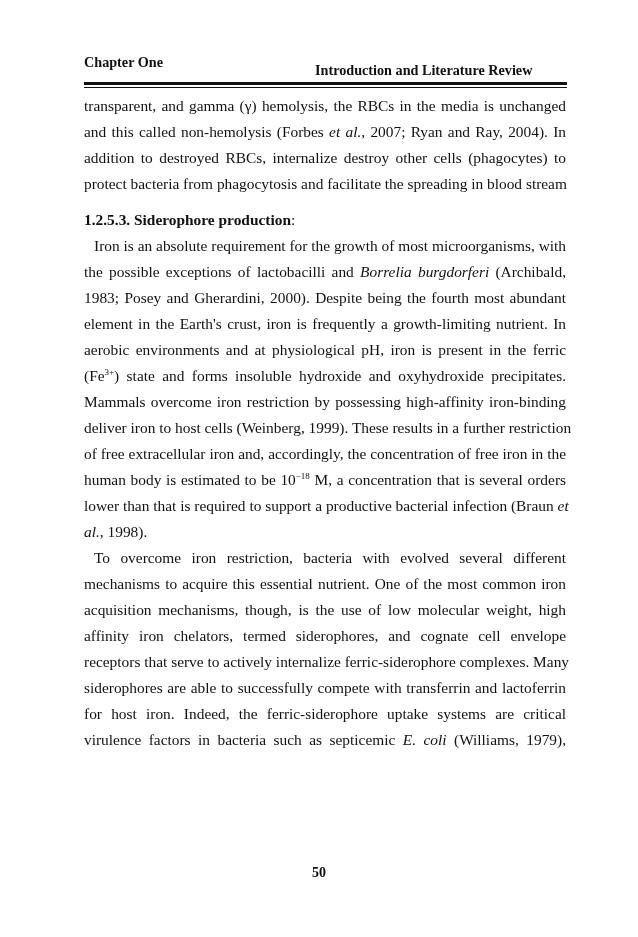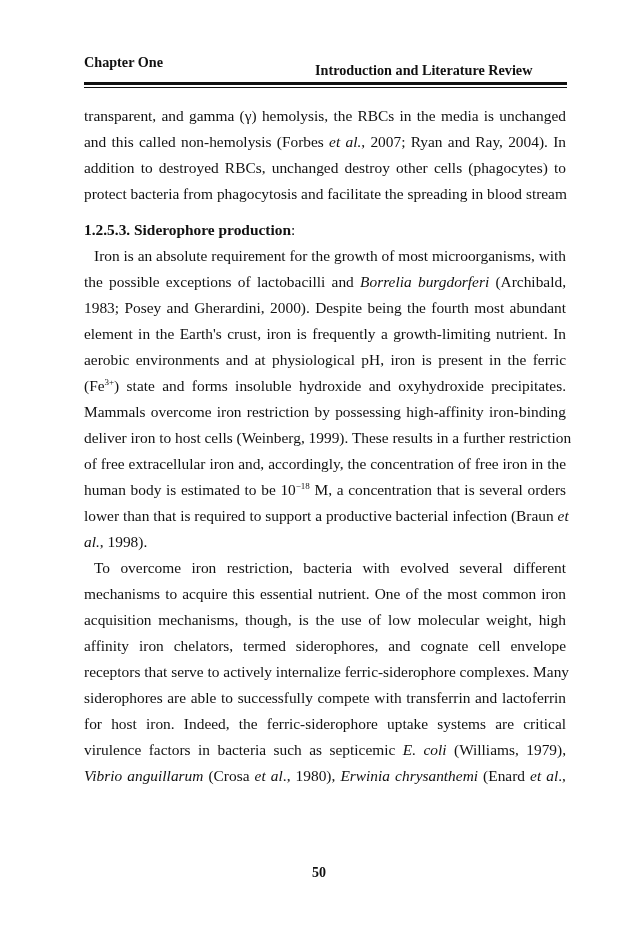--- a/index.html
+++ b/index.html
@@ -5,21 +5,21 @@
   html, body { margin: 0; padding: 0; background: #ffffff; }
   body { width: 638px; height: 937px; position: relative; overflow: hidden;
          font-family: "Liberation Serif", serif; color: #111; }
   .page { position: absolute; left: 0; top: 0; width: 638px; height: 752px; background: #fff; }
   .header { position: absolute; left: 84px; top: 54px; width: 483px; height: 20px;
             font-weight: bold; font-size: 14.2px; }
   .header .left { position: absolute; left: 0; top: 0; }
   .header .right { position: absolute; left: 231px; top: 8px; }
   .rule-thick { position: absolute; left: 84px; top: 82px; width: 483px; height: 3px; background: #111; }
   .rule-thin { position: absolute; left: 84px; top: 87px; width: 483px; height: 1px; background: #111; }
-  .body { position: absolute; left: 84px; top: 103px; width: 482px; font-size: 15.4px; line-height: 26px; }
+  .body { position: absolute; left: 84px; top: 93px; width: 482px; font-size: 15.4px; line-height: 26px; }
   .line { display: block; height: 26px; white-space: nowrap; text-align: justify; text-align-last: justify; }
   .line.last { text-align-last: left; }
   .line.indent { padding-left: 10px; }
   .heading { font-weight: bold; }
   .gap { height: 10px; }
   .footer { position: absolute; left: 0; width: 638px; top: 865px; text-align: center;
             font-weight: bold; font-size: 14px; }
   sup { font-size: 9px; vertical-align: 6px; line-height: 0; }
   i { font-style: italic; }
 </style>
@@ -31,21 +31,21 @@
     <span class="left">Chapter One</span>
     <span class="right">Introduction and Literature Review</span>
   </div>
   <div class="rule-thick"></div>
   <div class="rule-thin"></div>
 
   <div class="body">
     <div>
         <div class="line">transparent, and gamma (γ) hemolysis, the RBCs in the media is unchanged</div>
         <div class="line">and this called non-hemolysis (Forbes <i>et al.</i>, 2007; Ryan and Ray, 2004). In</div>
-        <div class="line">addition to destroyed RBCs, unchanged destroy other cells (phagocytes) to</div>
+        <div class="line">addition to destroyed RBCs, internalize destroy other cells (phagocytes) to</div>
         <div class="line">protect bacteria from phagocytosis and facilitate the spreading in blood stream</div>
       </div>
     <div class="gap"></div>
     <div class="line last">
       <span class="heading">1.2.5.3.</span>
       <span class="heading">Siderophore production</span><span>:</span>
     </div>
     <div>
         <div class="line indent">Iron is an absolute requirement for the growth of most microorganisms, with</div>
         <div class="line">the possible exceptions of lactobacilli and <i>Borrelia burgdorferi</i> (Archibald,</div>
@@ -62,18 +62,17 @@
       </div>
     <div>
         <div class="line indent">To overcome iron restriction, bacteria with evolved several different</div>
         <div class="line">mechanisms to acquire this essential nutrient. One of the most common iron</div>
         <div class="line">acquisition mechanisms, though, is the use of low molecular weight, high</div>
         <div class="line">affinity iron chelators, termed siderophores, and cognate cell envelope</div>
         <div class="line">receptors that serve to actively internalize ferric-siderophore complexes. Many</div>
         <div class="line">siderophores are able to successfully compete with transferrin and lactoferrin</div>
         <div class="line">for host iron. Indeed, the ferric-siderophore uptake systems are critical</div>
         <div class="line">virulence factors in bacteria such as septicemic <i>E. coli</i> (Williams, 1979),</div>
-        <div class="line"><i>Vibrio anguillarum</i> (Crosa <i>et al</i>., 1980), <i>Erwinia chrysanthemi</i> (Enard <i>et al</i>.,</div>
       </div>
   </div>
 
   <div class="footer">50</div>
 </div>
 
 </body></html>

